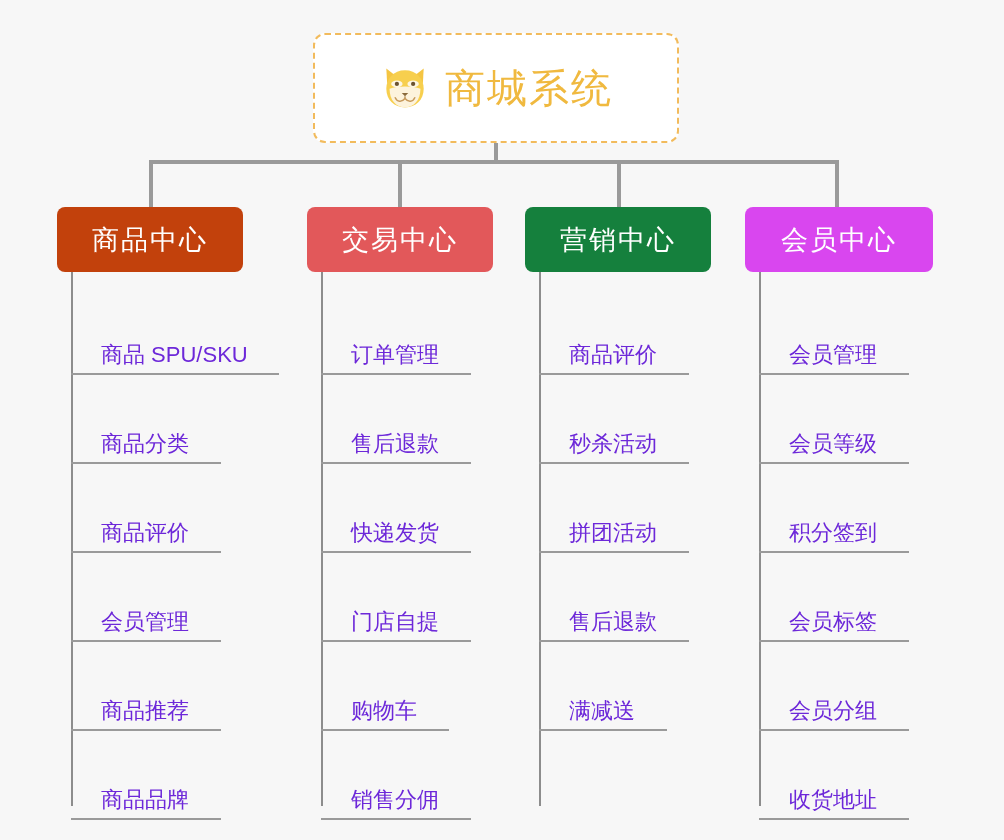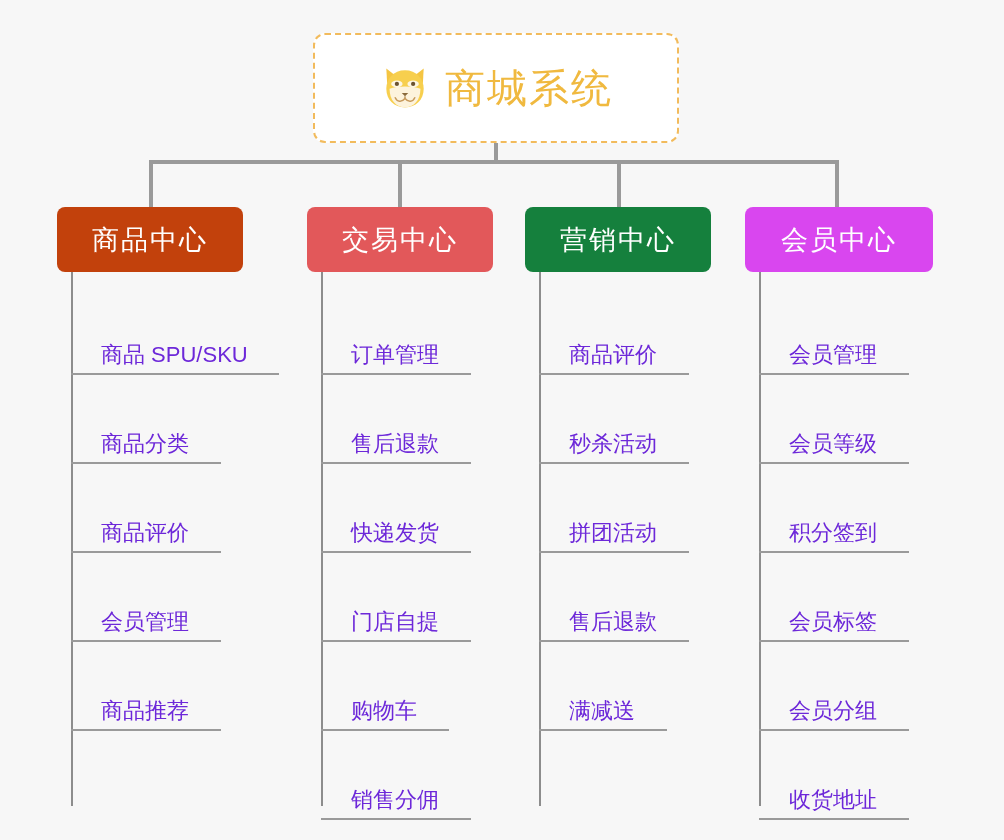--- a/index.html
+++ b/index.html
@@ -182,20 +182,24 @@
         <span class="leaf-underline" style="width:150px"></span>
       </div>
       <div class="leaf-item">
         <span class="leaf-label">会员管理</span>
         <span class="leaf-underline" style="width:150px"></span>
       </div>
       <div class="leaf-item">
         <span class="leaf-label">商品推荐</span>
         <span class="leaf-underline" style="width:150px"></span>
       </div>
+      <div class="leaf-item">
+        <span class="leaf-label">商品品牌</span>
+        <span class="leaf-underline" style="width:150px"></span>
+      </div>
     </div>
   </div>
 
   <div class="branch" id="branch-1">
     <div class="branch-header" style="background: rgb(226, 88, 90);">
       <span>交易中心</span>
     </div>
     <div class="leaf-list">
       <div class="leaf-spine" style="height: 534px;"></div>
       <div class="leaf-item">

